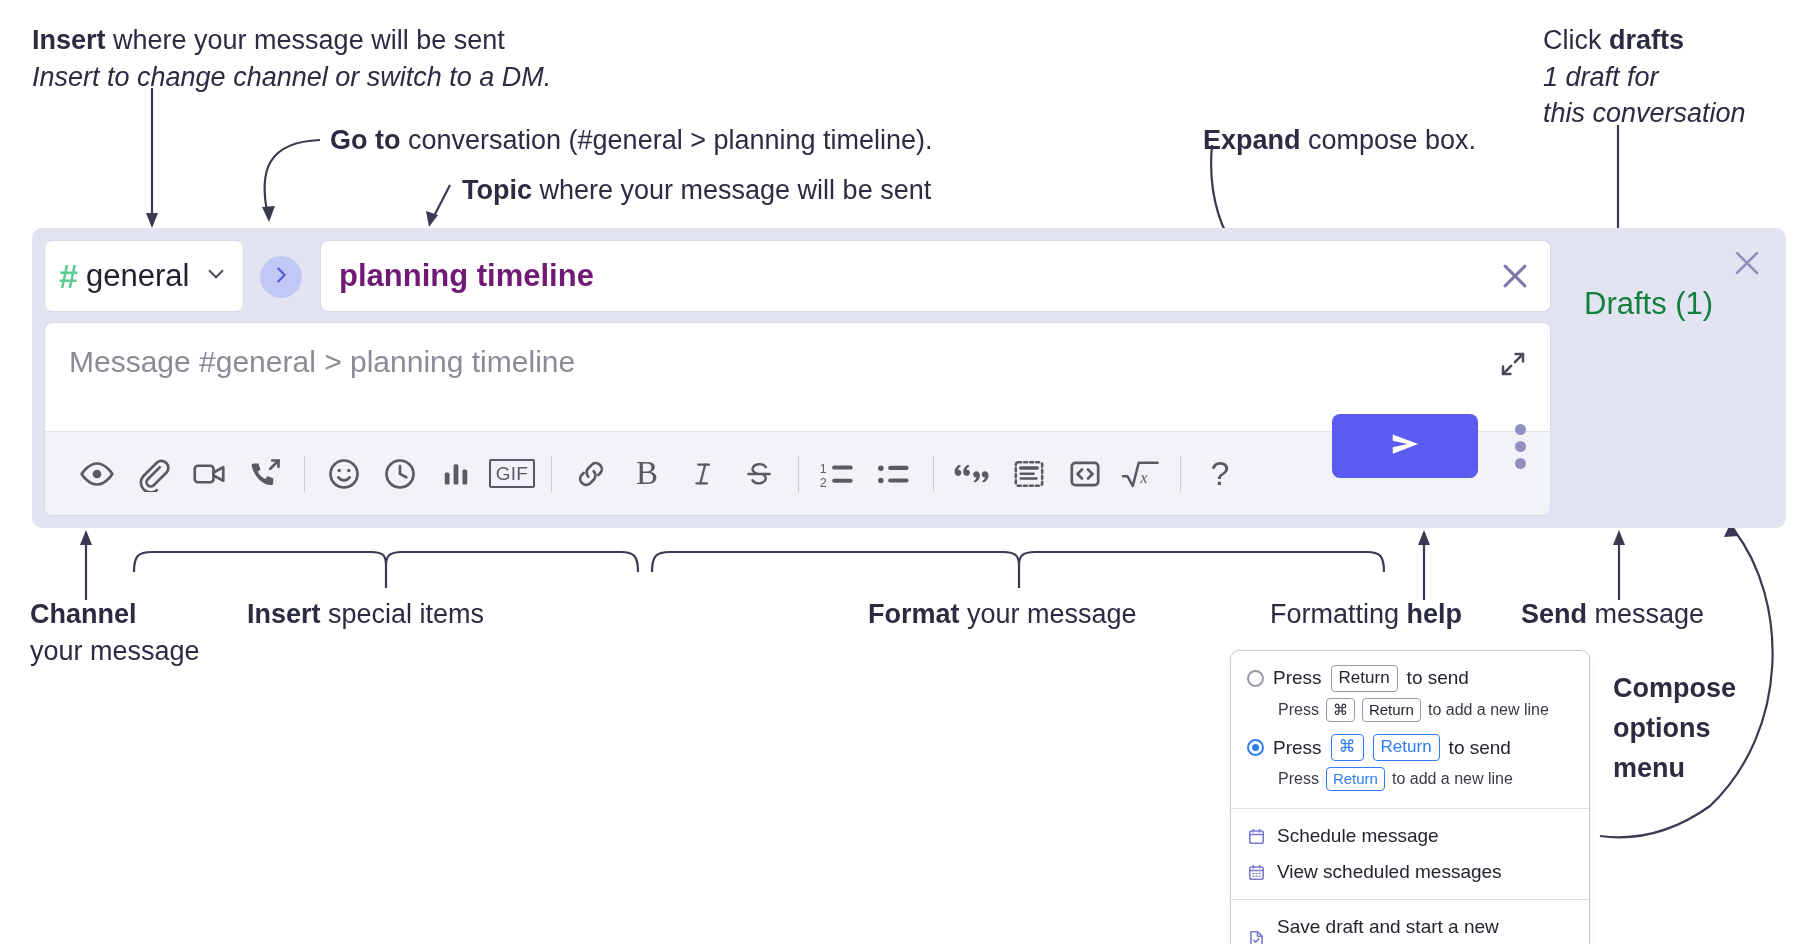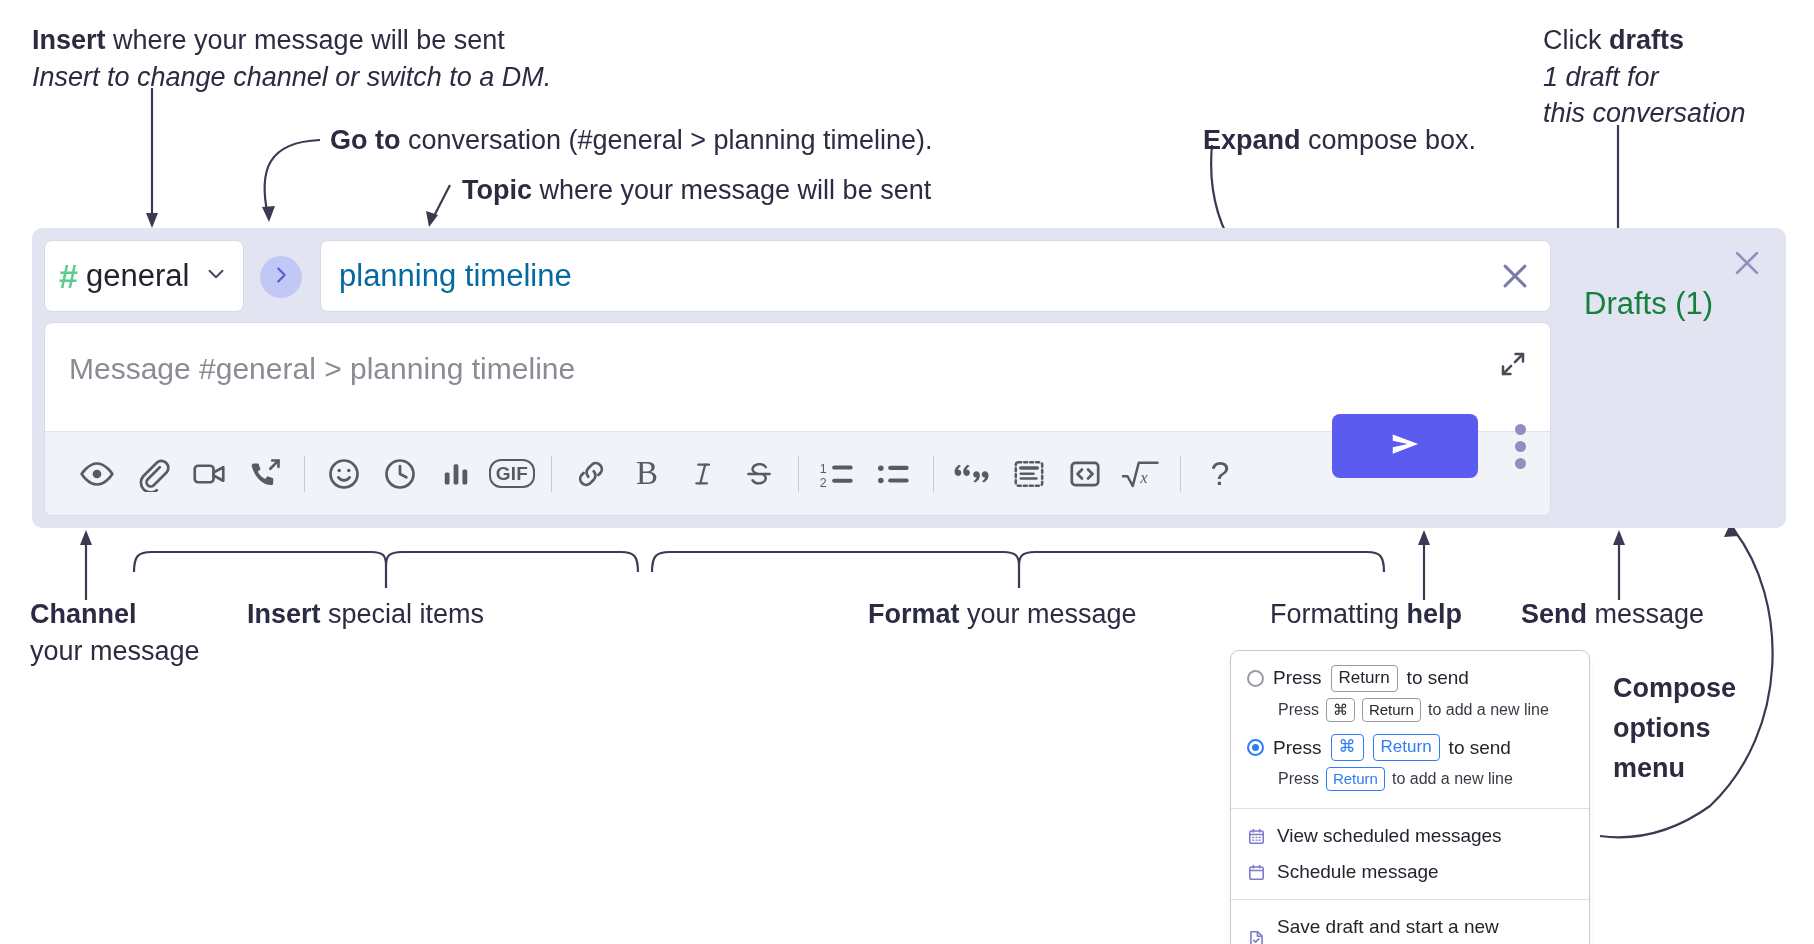--- a/index.html
+++ b/index.html
@@ -42,48 +42,48 @@
   #goto-btn {
     position:absolute; left:216px; top:16px; width:42px; height:42px;
     background:#c2c8f5; border-radius:50%;
     display:flex; align-items:center; justify-content:center; cursor:pointer;
   }
   #topic-field {
     position:absolute; left:276px; top:0; right:0; height:72px;
     background:#fff; border:1px solid #d9dae8; border-radius:8px;
     display:flex; align-items:center; padding:0 18px;
   }
-  #topic-field .tval { font-size:31px; color:#0369a1; }
+  #topic-field .tval { font-size:31px; color:#701a75;font-weight:bold; }
   #topic-clear { margin-left:auto; cursor:pointer; display:flex; }
 
   
   #msg-box {
     position:absolute; left:0; top:82px; right:0; height:194px;
     background:#fff; border:1px solid #d9dae8; border-radius:8px;
     overflow:hidden;
   }
   #msg-input {
     position:absolute; left:0; top:0; right:0; height:110px;
-    display:flex; align-items:flex-start; padding:29px 24px;
+    display:flex; align-items:flex-start; padding:22px 24px;
   }
   #msg-input .ph { font-size:30px; color:#8b8b96; }
   #expand-btn { position:absolute; right:22px; top:26px; cursor:pointer; }
 
   #toolbar {
     position:absolute; left:0; bottom:0; right:0; height:84px;
     background:#f2f3f8; border-top:1px solid #e2e3ee;
     display:flex; align-items:center; padding:0 24px; gap:0;
   }
   .tbtn {
     width:56px; height:56px; display:flex; align-items:center; justify-content:center;
     cursor:pointer; color:#5a5a66; flex:0 0 auto;
   }
   .tsep { width:1px; height:36px; background:#c9cad6; margin:0 11px; flex:0 0 auto; }
   .gifbox {
-    border:2px solid #5a5a66; border-radius:12px; font-size:19px; font-weight:700;
+    border:2px solid #5a5a66; border-radius:2px; font-size:19px; font-weight:400;
     padding:3px 5px; letter-spacing:.3px; line-height:1;
   }
   .qmark { font-size:34px; color:#5a5a66; font-weight:400; }
   .boldglyph { font-size:33px; font-family:"Liberation Serif", serif; color:#5a5a66; }
 
   
   #drafts-link {
     position:absolute; left:1552px; top:352px;
     font-size:31px; color:#15803d; cursor:pointer;
   }
@@ -469,37 +469,37 @@
   </div>
 
   <div class="menu-div"></div>
 
   <div class="opt-item">
     <span class="mi">
       <svg width="19" height="19" viewBox="0 0 24 24" fill="none" stroke="#7b7bd0" stroke-width="2" stroke-linecap="round">
           <rect x="3.5" y="5" width="17" height="15.5" rx="2.2"></rect>
           <path d="M3.5 9.5 L20.5 9.5"></path>
           <path d="M8 3.2 L8 6.2 M16 3.2 L16 6.2"></path>
+        </svg>
+    </span>
+    <span>Schedule message</span>
+  </div>
+
+  <div class="opt-item">
+    <span class="mi">
+      <svg width="19" height="19" viewBox="0 0 24 24" fill="none" stroke="#7b7bd0" stroke-width="2" stroke-linecap="round">
+          <rect x="3.5" y="5" width="17" height="15.5" rx="2.2"></rect>
+          <path d="M3.5 9.5 L20.5 9.5"></path>
+          <path d="M8 3.2 L8 6.2 M16 3.2 L16 6.2"></path>
           <g stroke-width="1.6">
             <path d="M7.2 13 h1.4 M11.3 13 h1.4 M15.4 13 h1.4 M7.2 16.6 h1.4 M11.3 16.6 h1.4 M15.4 16.6 h1.4"></path>
           </g>
         </svg>
     </span>
     <span>View scheduled messages</span>
-  </div>
-
-  <div class="opt-item">
-    <span class="mi">
-      <svg width="19" height="19" viewBox="0 0 24 24" fill="none" stroke="#7b7bd0" stroke-width="2" stroke-linecap="round">
-          <rect x="3.5" y="5" width="17" height="15.5" rx="2.2"></rect>
-          <path d="M3.5 9.5 L20.5 9.5"></path>
-          <path d="M8 3.2 L8 6.2 M16 3.2 L16 6.2"></path>
-        </svg>
-    </span>
-    <span>Schedule message</span>
   </div>
 
   <div class="menu-div"></div>
 
   <div class="opt-item">
     <span class="mi">
       <svg width="19" height="19" viewBox="0 0 24 24" fill="none" stroke="#7b7bd0" stroke-width="2" stroke-linecap="round" stroke-linejoin="round">
           <path d="M5 3.5 h8.5 L19 9 v11.5 H5Z"></path>
           <path d="M13.2 3.6 L13.2 9.2 L18.8 9.2"></path>
           <path d="M8.6 14.4 L10.8 16.6 L15 12.4"></path>

